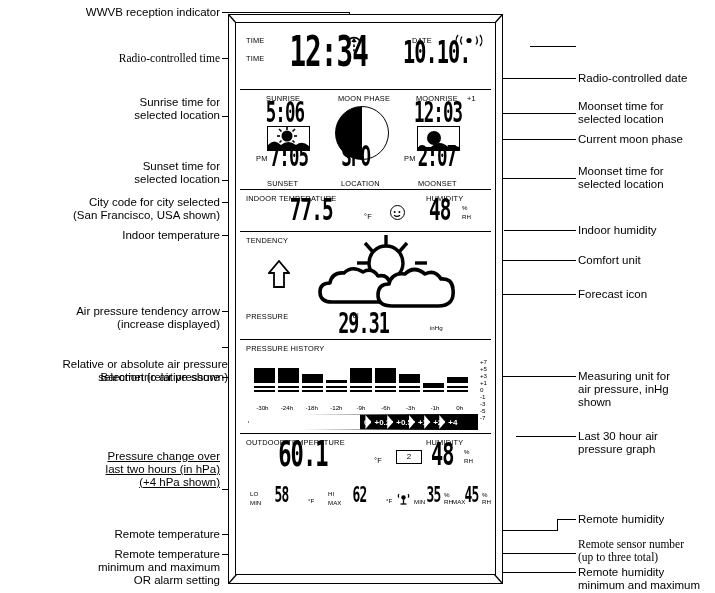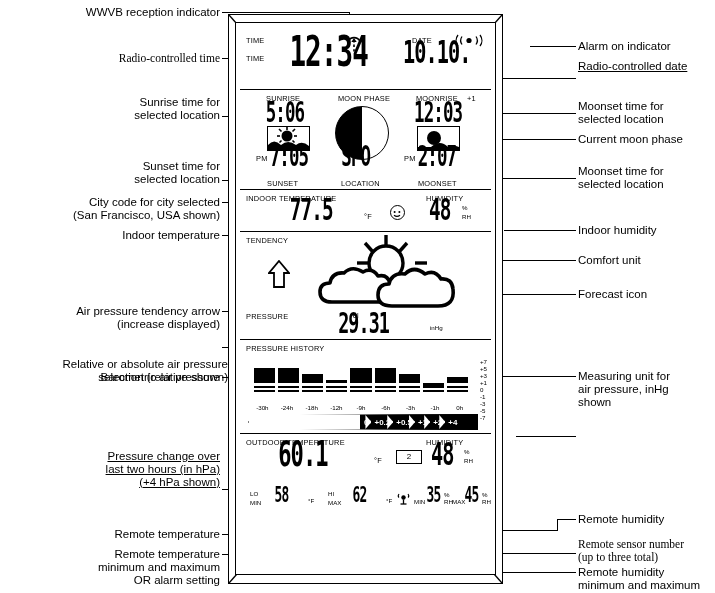--- a/index.html
+++ b/index.html
@@ -271,24 +271,23 @@
 
   <div class="anno r" style="left:10px; top:528px; width:210px;">Remote temperature</div>
   <div class="lead h" style="left:222px; top:534px; width:42px;"></div>
 
   <div class="anno r" style="left:6px; top:548px; width:214px;">Remote temperature
 minimum and maximum
 OR alarm setting</div>
   <div class="lead h" style="left:222px; top:554px; width:34px;"></div>
   <div class="lead v" style="left:255px; top:554px; height:14px;"></div>
 
-  <div class="anno l" style="left:578px; top:40px; width:135px;">Alarm on indicator</div>
   <div class="lead h" style="left:530px; top:46px; width:46px;"></div>
 
-  <div class="anno l" style="left:578px; top:60px; width:135px;text-decoration:underline;">Radio-controlled date</div>
+  <div class="anno l" style="left:578px; top:72px; width:135px;">Radio-controlled date</div>
   <div class="lead h" style="left:466px; top:78px; width:110px;"></div>
 
   <div class="anno l" style="left:578px; top:100px; width:135px;">Moonset time for
 selected location</div>
   <div class="lead h" style="left:490px; top:113px; width:86px;"></div>
 
   <div class="anno l" style="left:578px; top:133px; width:135px;">Current moon phase</div>
   <div class="lead h" style="left:360px; top:139px; width:216px;"></div>
 
   <div class="anno l" style="left:578px; top:165px; width:135px;">Moonset time for
@@ -304,20 +303,22 @@
   <div class="lead h" style="left:380px; top:260px; width:153px;"></div>
 
   <div class="anno l" style="left:578px; top:288px; width:135px;">Forecast icon</div>
   <div class="lead h" style="left:415px; top:294px; width:161px;"></div>
 
   <div class="anno l" style="left:578px; top:370px; width:135px;">Measuring unit for
 air pressure, inHg
 shown</div>
   <div class="lead h" style="left:452px; top:376px; width:124px;"></div>
 
+  <div class="anno l" style="left:578px; top:430px; width:135px;">Last 30 hour air
+pressure graph</div>
   <div class="lead h" style="left:516px; top:436px; width:60px;"></div>
 
   <div class="anno l" style="left:578px; top:513px; width:135px;">Remote humidity</div>
   <div class="lead h" style="left:557px; top:519px; width:19px;"></div>
   <div class="lead v" style="left:557px; top:519px; height:12px;"></div>
   <div class="lead h" style="left:503px; top:530px; width:55px;"></div>
 
   <div class="anno l" style="left:578px; top:538px; width:137px;font-family:Liberation Serif, serif;">Remote sensor number
 (up to three total)</div>
   <div class="lead h" style="left:503px; top:553px; width:73px;"></div>

